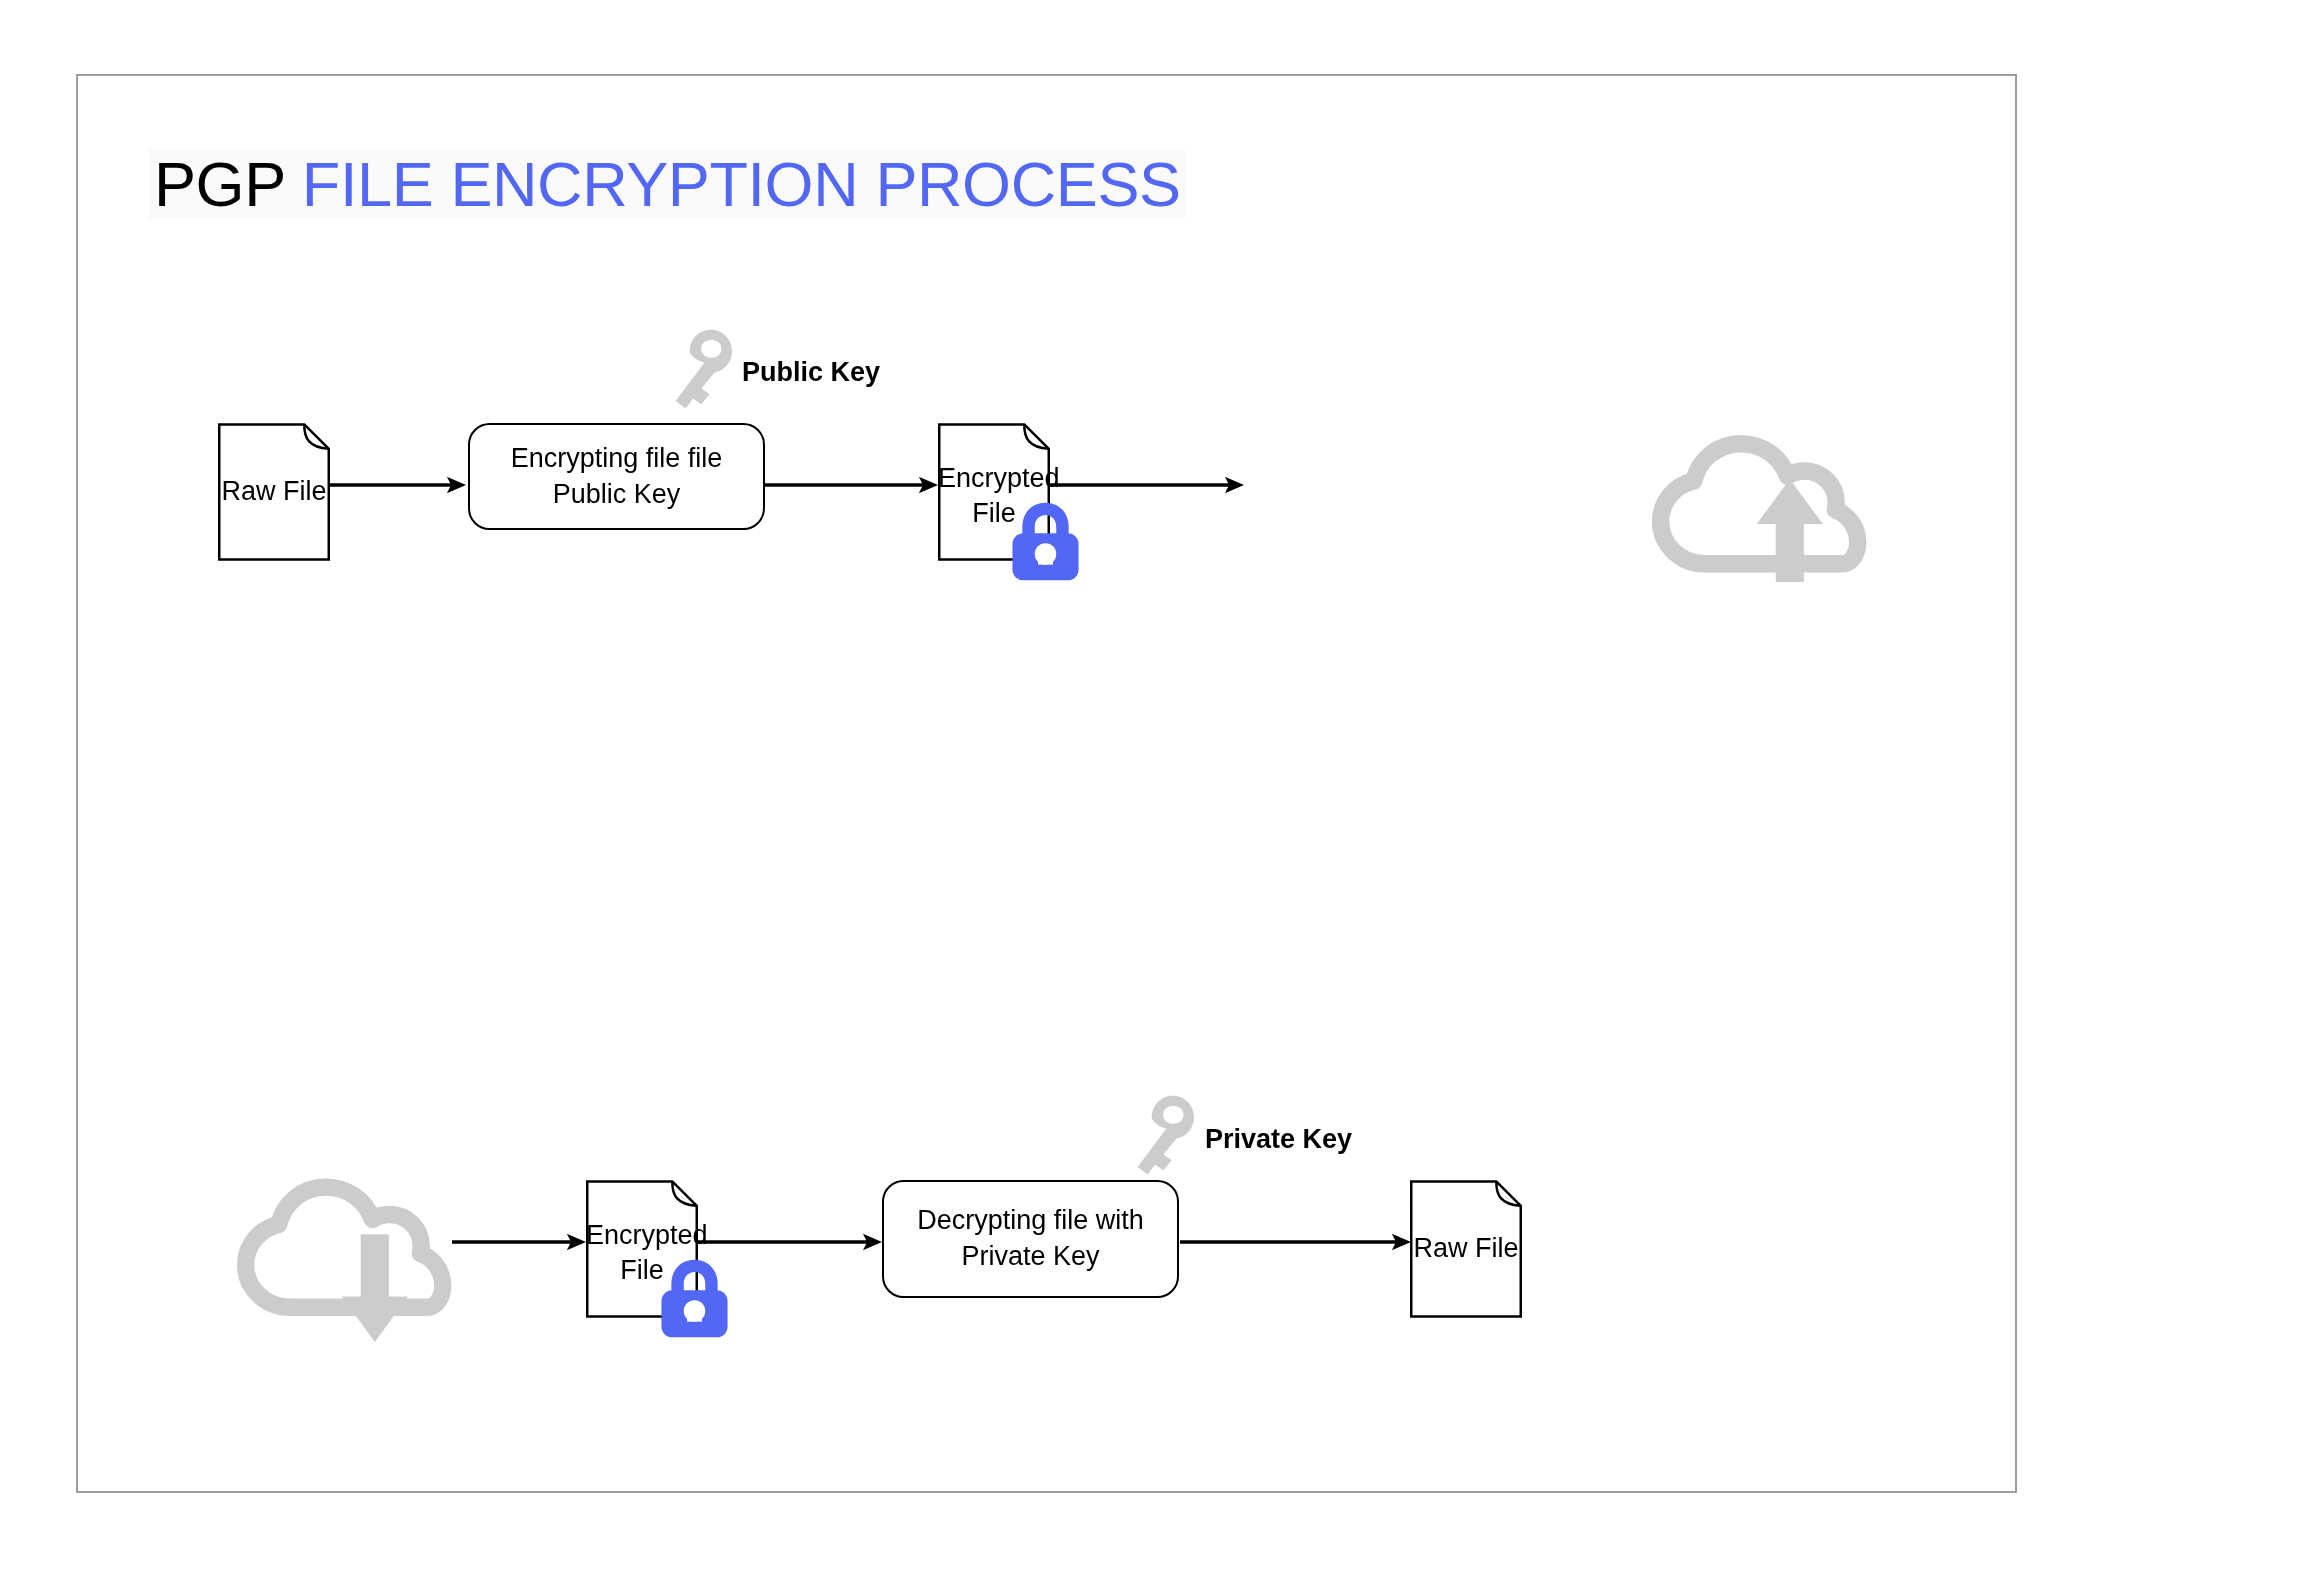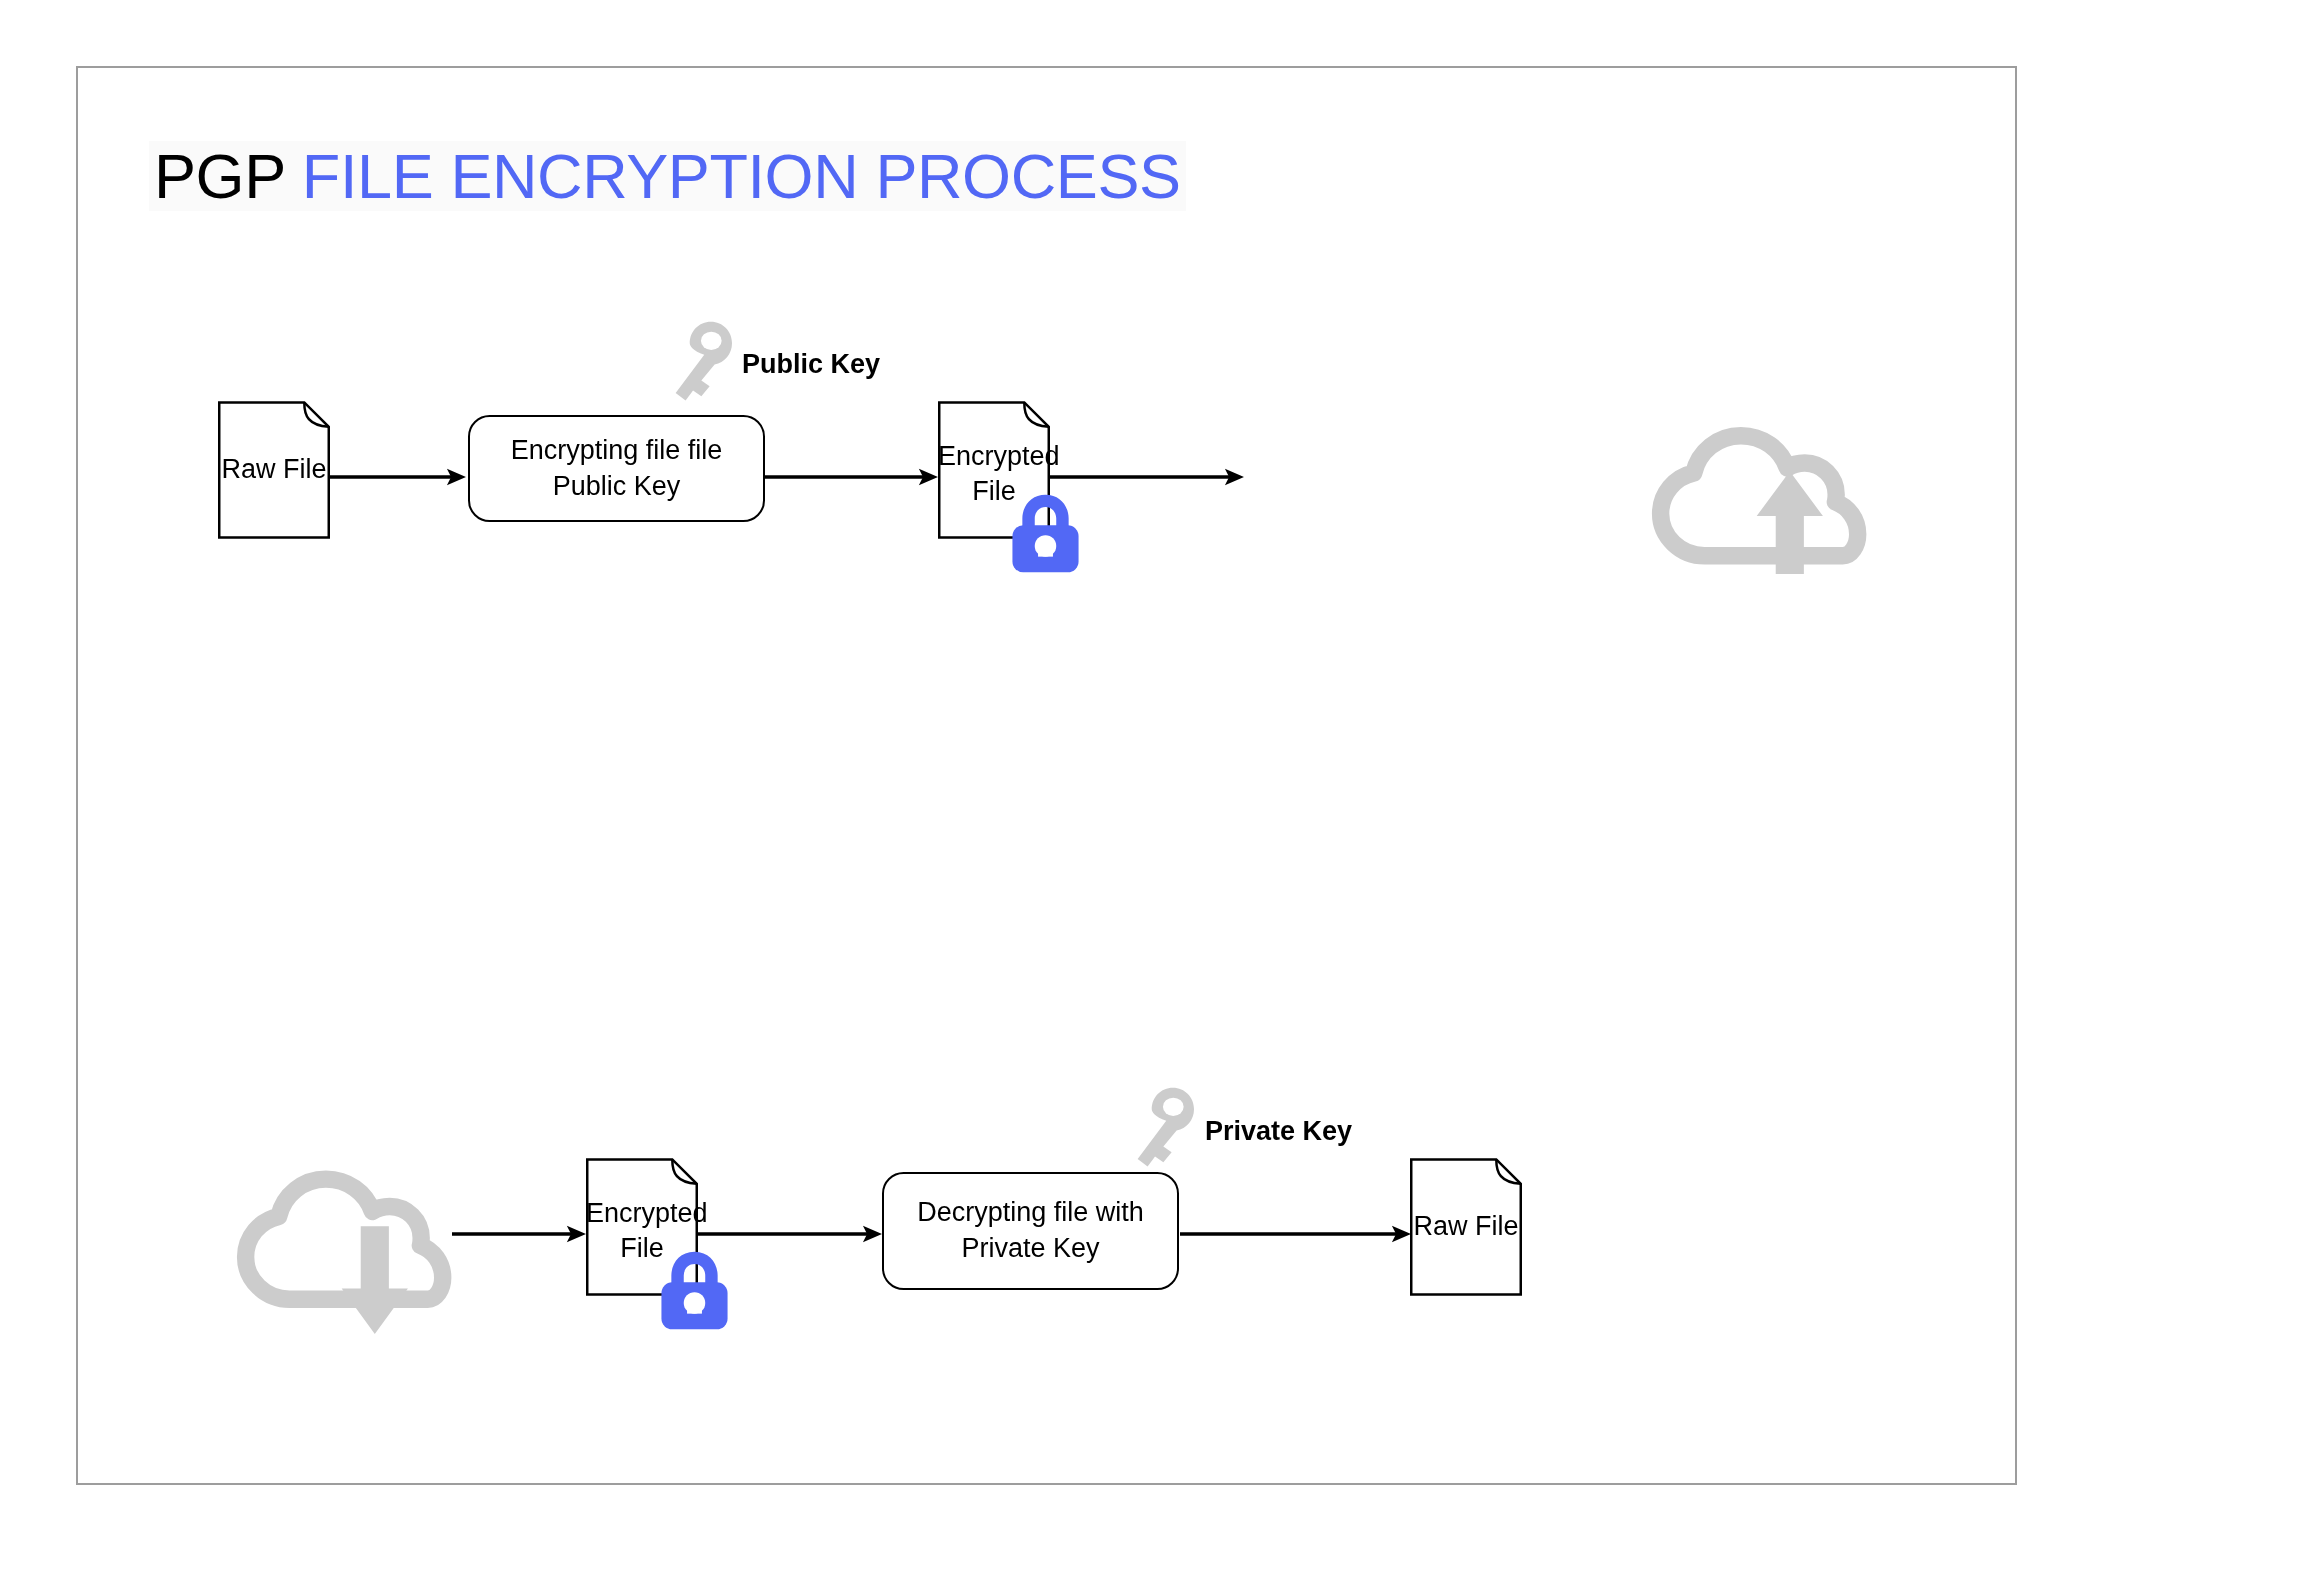--- a/index.html
+++ b/index.html
@@ -13,21 +13,21 @@
   #canvas {
     position: relative;
     width: 2319px;
     height: 1571px;
     background: #ffffff;
     overflow: hidden;
   }
   #frame {
     position: absolute;
     left: 76px;
-    top: 66px;
+    top: 74px;
     width: 1941px;
     height: 1419px;
     border: 2.5px solid #9d9d9d;
     box-sizing: border-box;
     background: #ffffff;
     padding-left: 23px;
   }
 
   
   .section-title {
@@ -40,20 +40,21 @@
     background: #fafafa;
     line-height: 1.05;
     padding: 1.7px 5px;
   }
   .section-title .t-dark { color: #000000; }
   .section-title .t-blue { color: #5268f5; }
 
   
   .doc {
     position: absolute;
+    margin-top: 14px;
   }
   .doc svg { display: block; overflow: visible; }
   .doc-label {
     position: absolute;
     left: 0;
     width: 100%;
     text-align: center;
     font-size: 27px;
     color: #000000;
     line-height: 1.28;

